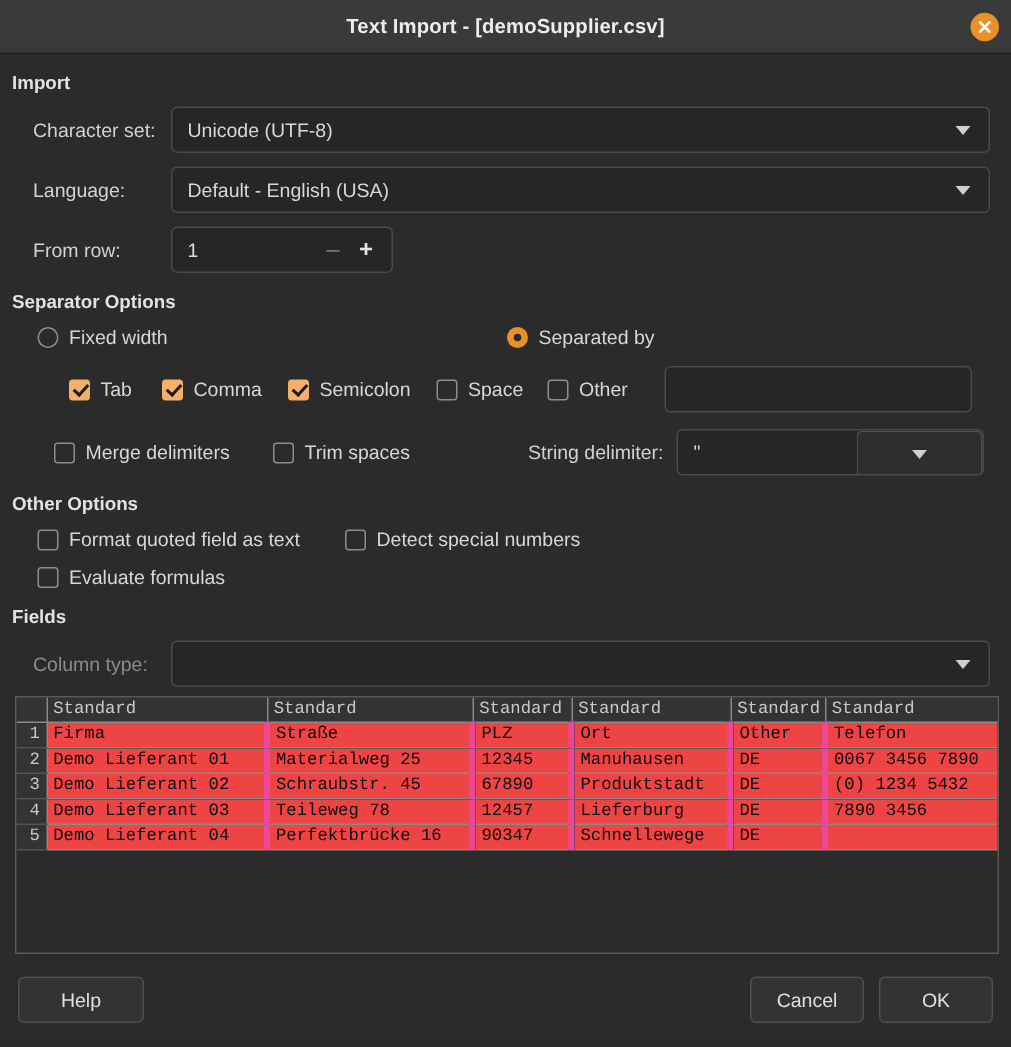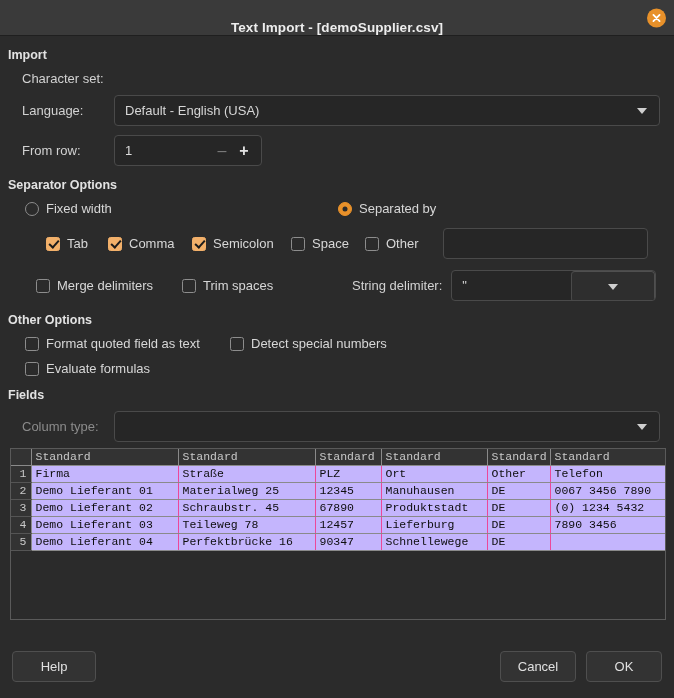--- a/index.html
+++ b/index.html
@@ -12,21 +12,21 @@
     color: #d8d8d8;
     overflow: hidden;
     position: relative;
   }
 
   
   .titlebar {
     height: 36px;
     background: #3a3a3a;
     border-bottom: 1px solid #1f1f1f;
-    display: flex; align-items: flex-end; justify-content: center;
+    display: flex; align-items: center; justify-content: center;
     position: relative;
   }
   .titlebar .title {
     font-size: 13.5px; font-weight: bold; color: #ededed;
     letter-spacing: .1px;
   }
   .close-btn {
     position: absolute; right: 8px; top: 50%; transform: translateY(-50%);
     width: 19px; height: 19px; border-radius: 50%;
     background: #e8912a;
@@ -185,23 +185,23 @@
   }
   table.grid td.rownum {
     background: #333333;
     color: #c9c9c9;
     text-align: right;
     padding-right: 4px;
     border-right: 1px solid #8a8a8a;
     border-bottom: 1px solid #555;
   }
   table.grid td.cell {
-    background: #c4b5fd;
+    background: #ef4444;
     color: #0d0d0d;
-    border-right: 1px solid #ec4899;
+    border-right: 4px solid #ec4899;
     border-bottom: 1px solid #8a8a8a;
   }
 
   
   .footer {
     position: absolute; left: 0; right: 0; bottom: 8px;
     height: 48px;
     display: flex; align-items: center;
     padding: 0 12px;
   }
@@ -229,20 +229,24 @@
     </svg>
   </div>
 </div>
 
 <div class="body-area">
 
   <div class="section-title">Import</div>
 
   <div class="row" style="margin-bottom:9px;">
     <div class="field-label" style="width:106px; padding-left:14px;">Character set:</div>
+    <div class="combo" style="width:546px;">
+      <span class="val">Unicode (UTF-8)</span>
+      <span class="caret"></span>
+    </div>
   </div>
 
   <div class="row" style="margin-bottom:9px;">
     <div class="field-label" style="width:106px; padding-left:14px;">Language:</div>
     <div class="combo" style="width:546px;">
       <span class="val">Default - English (USA)</span>
       <span class="caret"></span>
     </div>
   </div>
 

